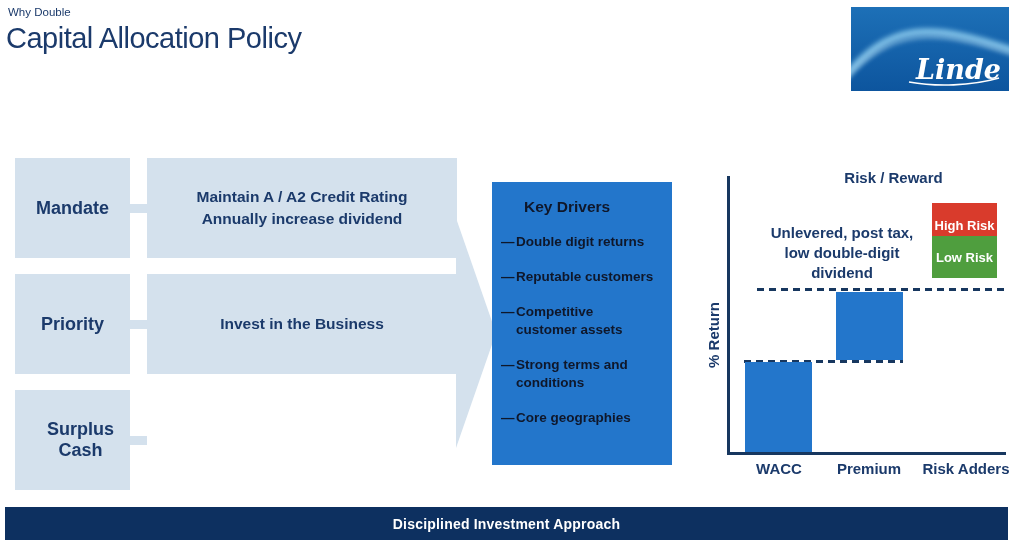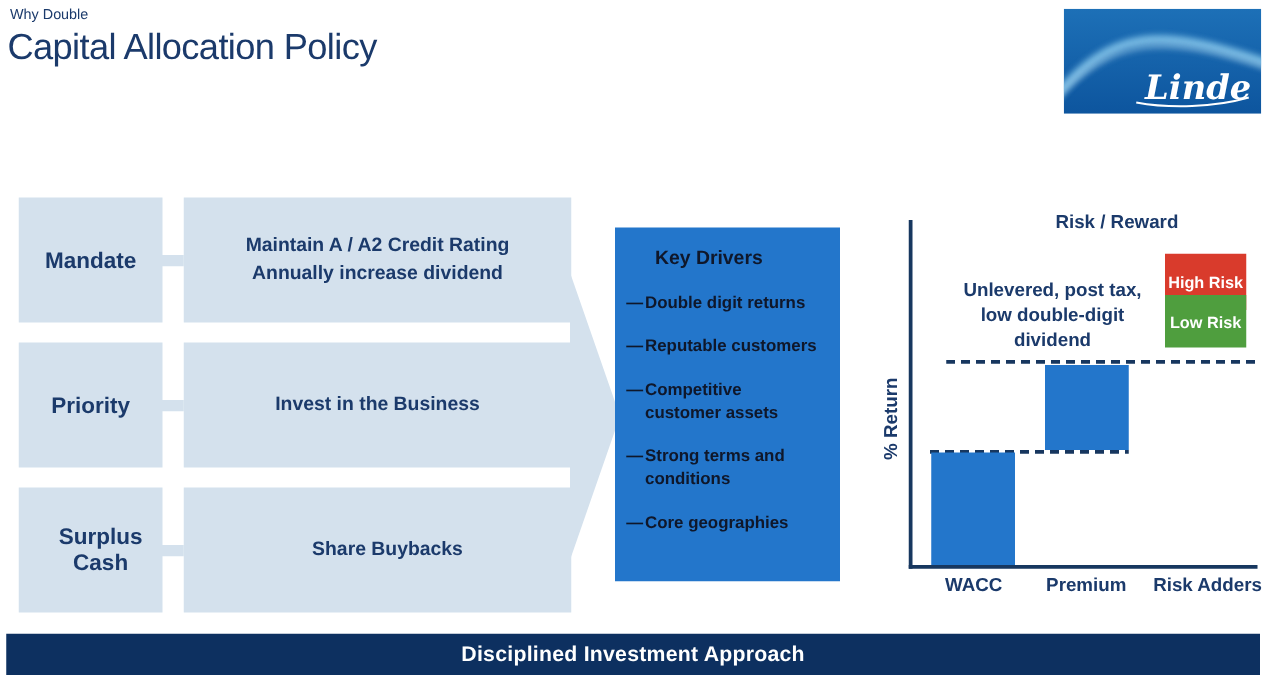--- a/index.html
+++ b/index.html
@@ -47,21 +47,21 @@
   .risk-box{left:932px;width:65px;display:flex;align-items:center;justify-content:center;
             color:#fff;font-size:13px;font-weight:bold;}
   .risk-high{top:203px;height:45px;background:var(--red);}
   .risk-low{top:236px;height:42px;background:var(--green);}
   .annot{left:742px;top:223px;width:200px;text-align:center;font-size:15px;font-weight:bold;line-height:20px;}
   .xlab{top:460px;transform:translateX(-50%);font-size:15px;font-weight:bold;white-space:nowrap;}
   .xlab-wacc{left:779px;} .xlab-premium{left:869px;} .xlab-risk{left:966px;}
   
   .banner{left:5px;top:507px;width:1003px;height:33px;background:var(--banner-navy);
           display:flex;align-items:center;justify-content:center;color:#fff;
-          font-size:17px;font-weight:bold;letter-spacing:0.2px;}
+          font-size:14px;font-weight:bold;letter-spacing:0.2px;}
 </style>
 </head>
 <body>
 
 <div class="slide">
 
   <div class="abs eyebrow">Why Double</div>
   <div class="abs title">Capital Allocation Policy</div>
 
   <svg class="abs logo" viewBox="0 0 158 84">
@@ -95,23 +95,20 @@
   </div>
   <div class="abs connector c2"></div>
   <div class="abs mbox row2">
     <div>Invest in the Business</div>
   </div>
 
   <div class="abs lbox row3">
     <span>Surplus Cash</span>
   </div>
   <div class="abs connector c3"></div>
-  <div class="abs mbox row3">
-    <div>Share Buybacks</div>
-  </div>
 
   <svg class="abs arrow-tri" viewBox="0 0 40 230" preserveAspectRatio="none">
     <polygon points="0,0 40,115 0,230" fill="#d4e1ed"></polygon>
   </svg>
 
   <div class="abs kd">
     <div class="kd-title">Key Drivers</div>
 
     <div class="kd-item">
       <span class="kd-dash">—</span>

